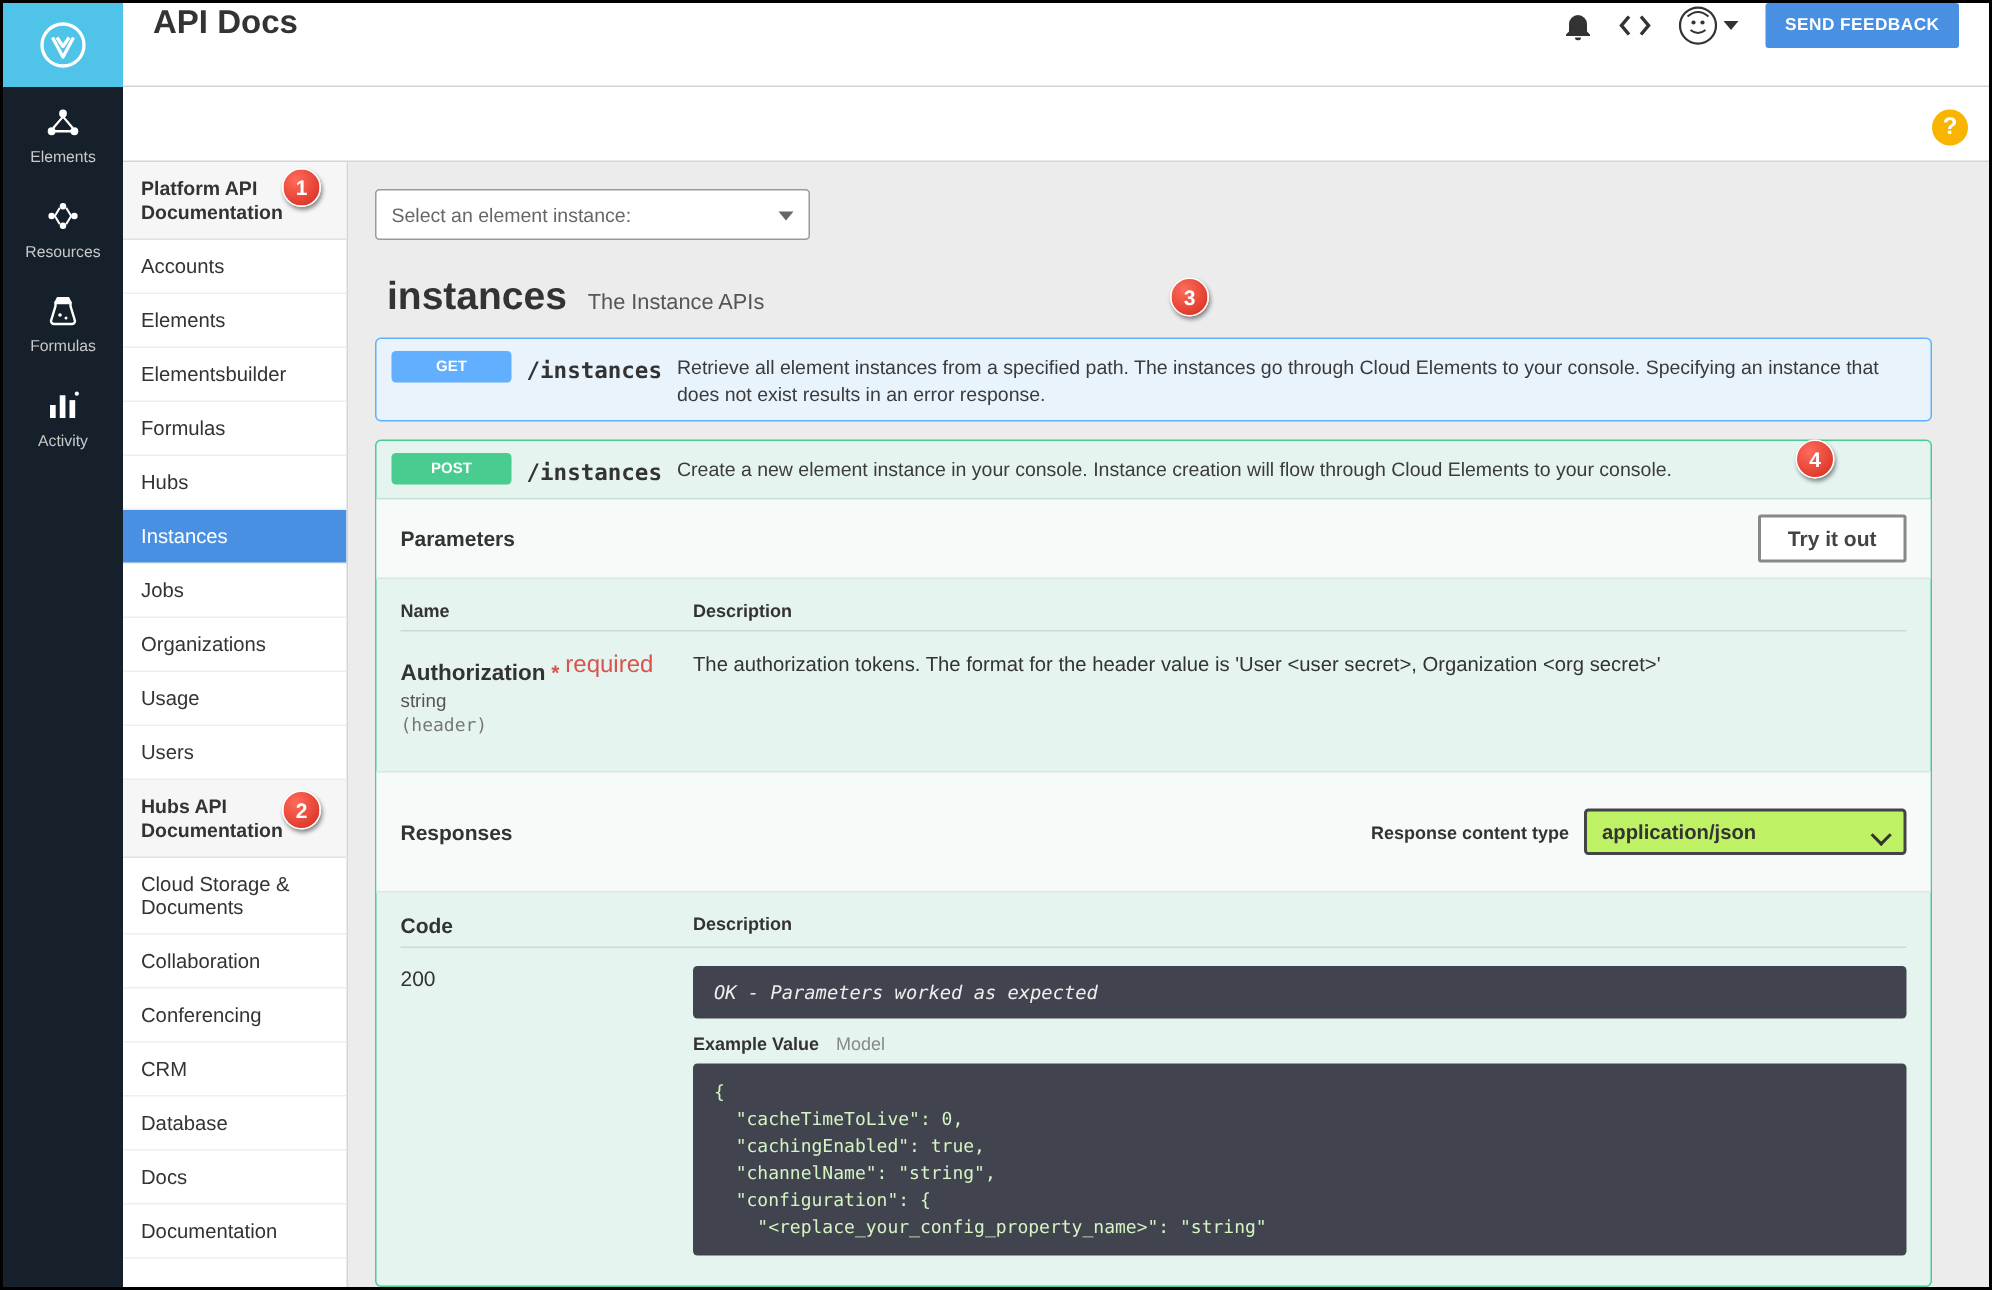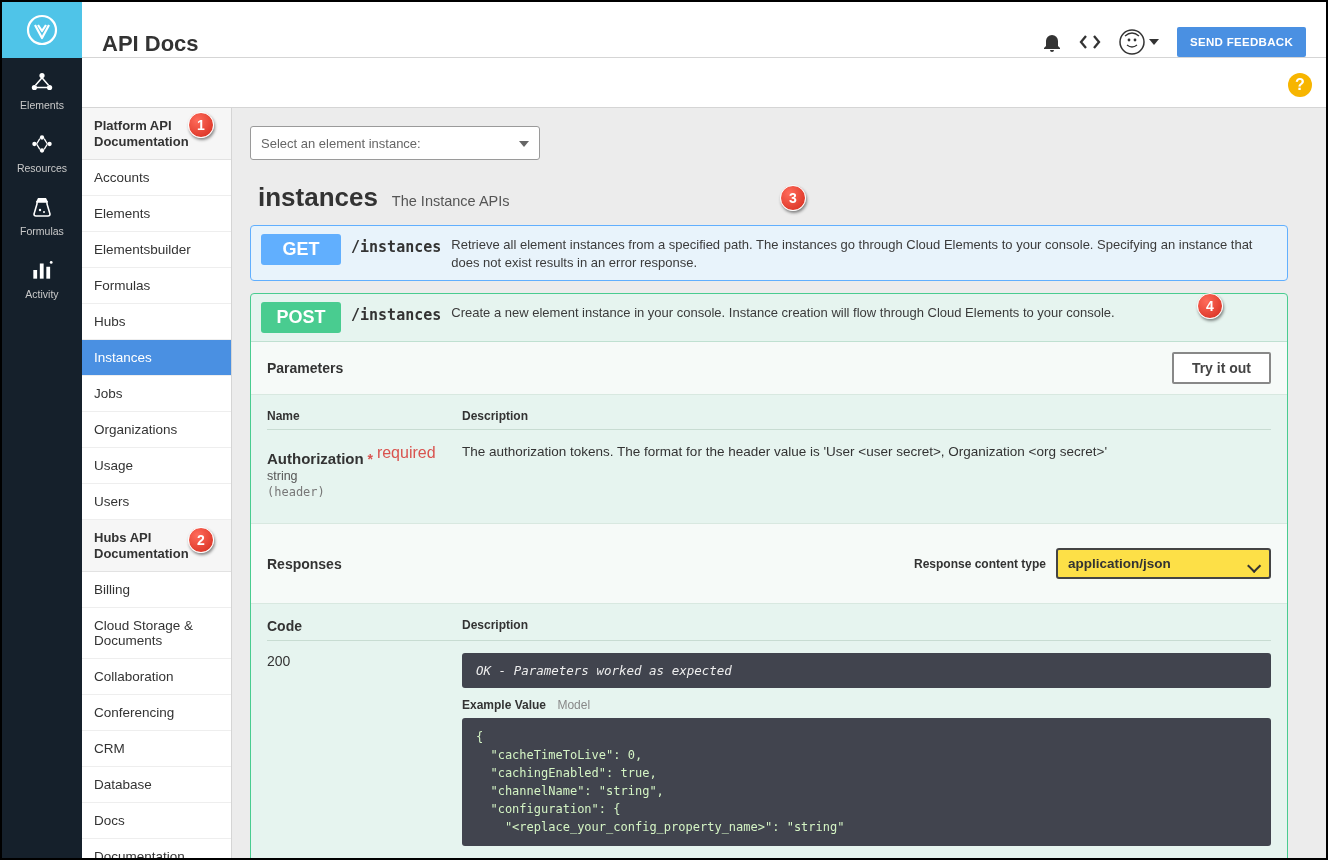--- a/index.html
+++ b/index.html
@@ -5,21 +5,21 @@
 * { box-sizing: border-box; margin: 0; padding: 0; }
 body { font-family: -apple-system, BlinkMacSystemFont, "Segoe UI", Helvetica, Arial, sans-serif; font-size: 14px; color: #333; background: #fff; width: 1328px; height: 860px; overflow: hidden; border: 2px solid #000; }
 .shell { display: flex; height: 100%; }
 .leftrail { width: 80px; background: #15202b; color: #fff; display: flex; flex-direction: column; align-items: center; }
 .logo-sq { width: 80px; height: 56px; background: #4fc4e8; display: flex; align-items: center; justify-content: center; }
 .logo-sq svg { width: 32px; height: 32px; }
 .rail-item { width: 80px; padding: 12px 0 10px; text-align: center; cursor: pointer; }
 .rail-item svg { width: 26px; height: 22px; }
 .rail-label { font-size: 10.5px; color: #c9c9c9; margin-top: 4px; }
 .main-col { flex: 1; display: flex; flex-direction: column; height: 100%; }
-.topbar { height: 56px; display: flex; align-items: flex-end; padding: 0 20px; border-bottom: 1px solid #d5d5d5; position: relative; }
+.topbar { height: 56px; display: flex; align-items: flex-start; padding: 0 20px; border-bottom: 1px solid #d5d5d5; position: relative; }
 .topbar-title { font-size: 22px; font-weight: 700; }
 .topbar-right { margin-left: auto; display: flex; align-items: center; gap: 18px; }
 .icon-btn { cursor: pointer; display: flex; align-items: center; }
 .send-feedback { background: #4a90e2; color: #fff; font-size: 11.5px; font-weight: 700; letter-spacing: .3px; padding: 9px 13px; border: none; border-radius: 2px; cursor: pointer; }
 .subbar { height: 50px; border-bottom: 1px solid #d5d5d5; position: relative; }
 .help-circle { position: absolute; right: 14px; top: 15px; width: 24px; height: 24px; border-radius: 50%; background: #f7b500; color: #fff; font-weight: 700; display: flex; align-items: center; justify-content: center; font-size: 16px; cursor: pointer; }
 .content-row { flex: 1; display: flex; min-height: 0; }
 .sidebar { width: 150px; border-right: 1px solid #d5d5d5; overflow-y: auto; background: #fff; }
 .sidebar::-webkit-scrollbar { width: 10px; }
 .sidebar::-webkit-scrollbar-thumb { background: #bdbdbd; border-radius: 5px; }
@@ -31,21 +31,21 @@
 .doc-area::-webkit-scrollbar-thumb { background: #bbb; border-radius: 6px; }
 .instance-select { width: 290px; height: 34px; border: 1px solid #9a9a9a; border-radius: 3px; background: #fff; padding: 0 28px 0 10px; font-size: 13px; color: #666; display: flex; align-items: center; position: relative; cursor: pointer; }
 .instance-select::after { content: ""; position: absolute; right: 10px; top: 14px; border-left: 5px solid transparent; border-right: 5px solid transparent; border-top: 6px solid #666; }
 .section-title-row { margin: 22px 0 12px 8px; }
 .section-title { font-size: 26px; font-weight: 700; display: inline; }
 .section-sub { font-size: 14.5px; color: #555; margin-left: 10px; }
 .op-block { border-radius: 4px; margin-bottom: 12px; }
 .op-get { background: #e8f3fb; border: 1px solid #61affe; }
 .op-post { background: #e6f4ef; border: 1px solid #49cc90; }
 .op-head { display: flex; align-items: flex-start; padding: 8px 10px; gap: 10px; }
-.method-badge { color: #fff; font-weight: 700; font-size: 18px; padding: 5px 0; width: 80px; text-align: center; border-radius: 3px; flex-shrink: 0; }
+.method-badge { color: #fff; font-weight: 700; font-size: 10px; padding: 5px 0; width: 80px; text-align: center; border-radius: 3px; flex-shrink: 0; }
 .m-get { background: #61affe; }
 .m-post { background: #49cc90; }
 .op-path { font-family: "SFMono-Regular", Consolas, monospace; font-weight: 700; font-size: 15px; color: #333; flex-shrink: 0; padding-top: 4px; }
 .op-summary { font-size: 13px; color: #3b3b3b; line-height: 1.4; padding-top: 2px; }
 .op-body { border-top: 1px solid #bfe0d1; }
 .params-bar { display: flex; align-items: center; justify-content: space-between; padding: 10px 16px; background: #f6faf8; border-bottom: 1px solid #d8e8e0; }
 .params-title { font-weight: 700; font-size: 14px; }
 .try-btn { background: #fff; border: 2px solid #888; padding: 6px 18px; font-size: 14px; font-weight: 700; color: #444; cursor: pointer; border-radius: 2px; }
 .params-table { padding: 14px 16px 24px; }
 .pt-head { display: flex; font-size: 12px; font-weight: 700; color: #333; border-bottom: 1px solid #c8dcd2; padding-bottom: 6px; }
@@ -55,21 +55,21 @@
 .param-name { font-weight: 700; font-size: 15px; }
 .req-star { color: #d9534f; font-size: 14px; font-weight: 700; }
 .req-label { color: #d9534f; font-size: 16px; vertical-align: super; }
 .param-type { font-size: 12.5px; color: #555; }
 .param-in { font-family: monospace; font-size: 12px; color: #777; }
 .param-desc { font-size: 13.5px; color: #333; }
 .responses-bar { display: flex; align-items: center; justify-content: space-between; padding: 24px 16px; background: #f6faf8; border-top: 1px solid #d8e8e0; border-bottom: 1px solid #d8e8e0; }
 .resp-title { font-weight: 700; font-size: 14px; }
 .rct-wrap { display: flex; align-items: center; gap: 10px; }
 .rct-label { font-size: 12px; font-weight: 700; }
-.rct-select { border: 2px solid #444; border-radius: 3px; padding: 6px 38px 6px 10px; font-size: 13.5px; font-weight: 700; background: #fde047; position: relative; cursor: pointer; min-width: 215px; }
+.rct-select { border: 2px solid #444; border-radius: 3px; padding: 6px 38px 6px 10px; font-size: 13.5px; font-weight: 700; background: #bef264; position: relative; cursor: pointer; min-width: 215px; }
 .rct-select::after { content: ""; position: absolute; right: 12px; top: 13px; width: 8px; height: 8px; border-right: 2px solid #333; border-bottom: 2px solid #333; transform: rotate(45deg) translateY(-3px); }
 .resp-body { padding: 14px 16px 20px; }
 .rb-head { display: flex; font-size: 12px; font-weight: 700; border-bottom: 1px solid #c8dcd2; padding-bottom: 6px; }
 .rb-row { display: flex; padding-top: 12px; }
 .code-col { width: 195px; flex-shrink: 0; font-size: 14px; }
 .desc-col { flex: 1; }
 .ok-bar { background: #41444e; color: #eee; font-family: monospace; font-style: italic; font-size: 12.5px; padding: 10px 14px; border-radius: 3px; }
 .example-row { margin-top: 10px; font-size: 12px; }
 .example-active { font-weight: 700; color: #333; }
 .example-inactive { color: #888; margin-left: 8px; }
@@ -169,21 +169,20 @@
         <div class="sb-item">Elements</div>
         <div class="sb-item">Elementsbuilder</div>
         <div class="sb-item">Formulas</div>
         <div class="sb-item">Hubs</div>
         <div class="sb-item active">Instances</div>
         <div class="sb-item">Jobs</div>
         <div class="sb-item">Organizations</div>
         <div class="sb-item">Usage</div>
         <div class="sb-item">Users</div>
         <div class="sb-header">Hubs API Documentation</div>
-        <div class="sb-item">Billing</div>
         <div class="sb-item">Cloud Storage &amp; Documents</div>
         <div class="sb-item">Collaboration</div>
         <div class="sb-item">Conferencing</div>
         <div class="sb-item">CRM</div>
         <div class="sb-item">Database</div>
         <div class="sb-item">Docs</div>
         <div class="sb-item">Documentation</div>
       </div>
 
       <div class="doc-area" style="position:relative">

